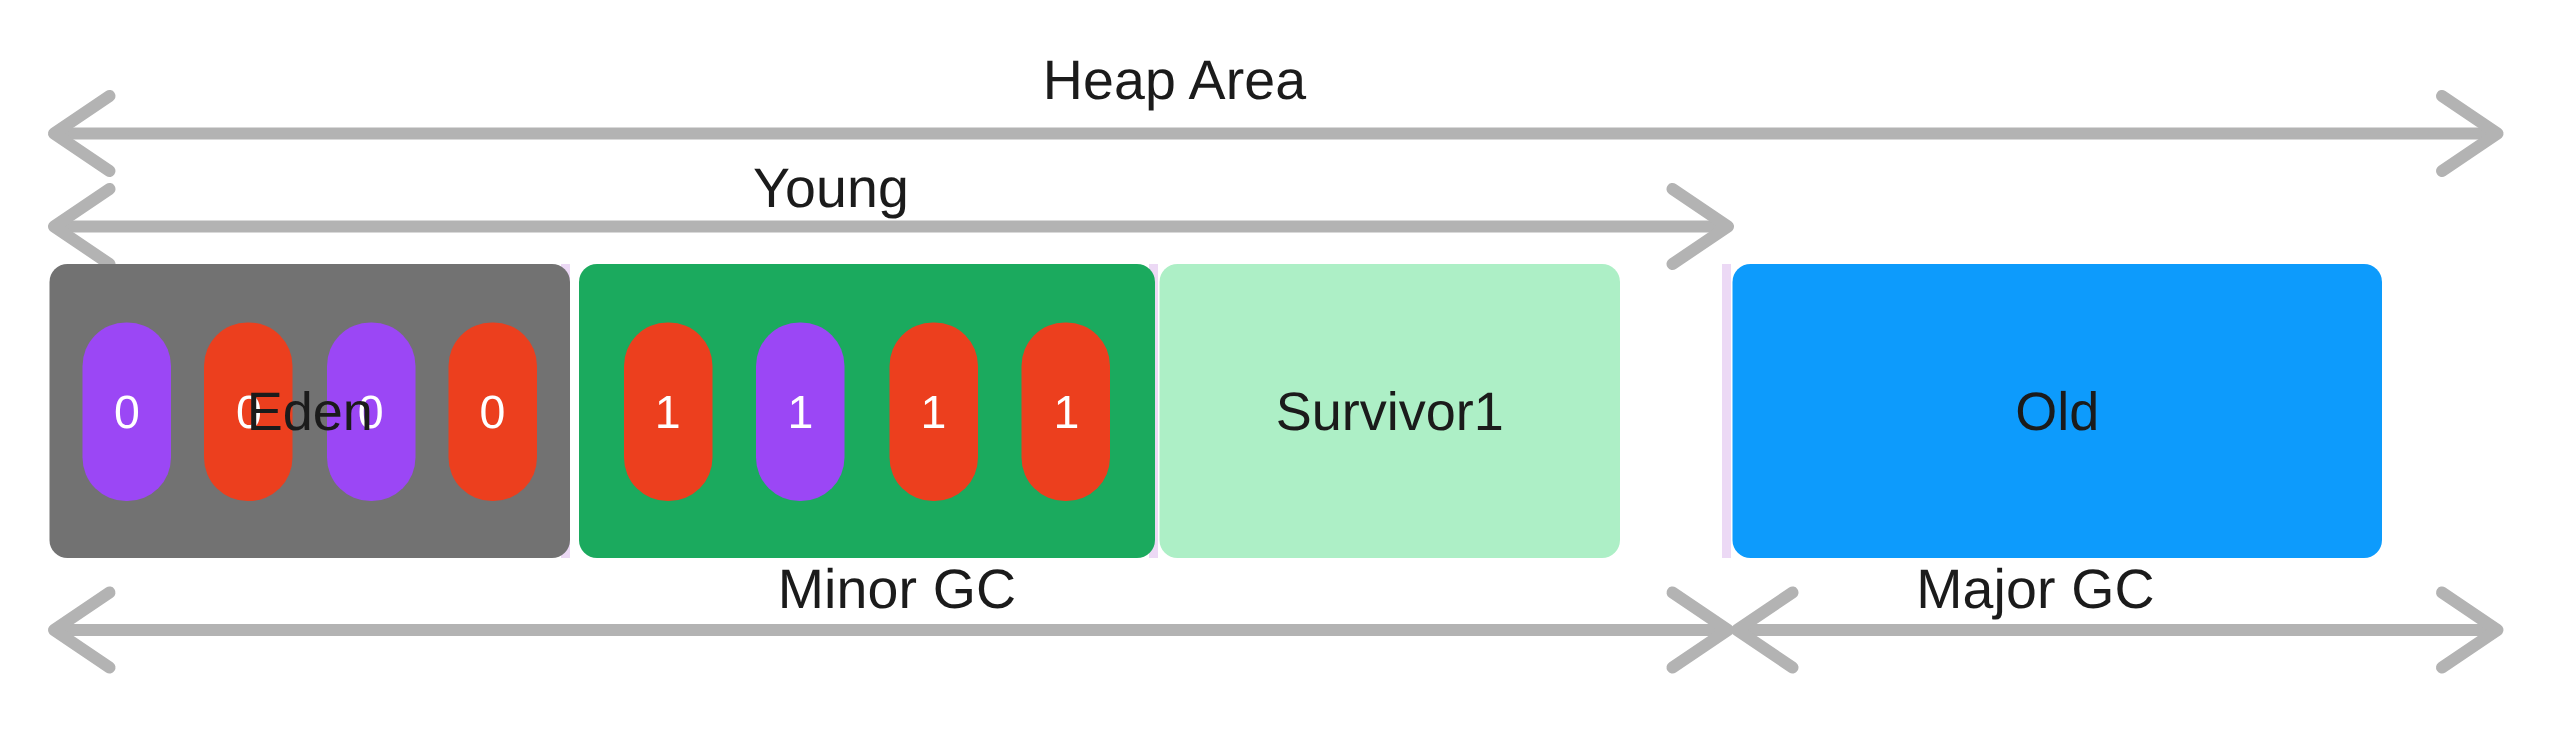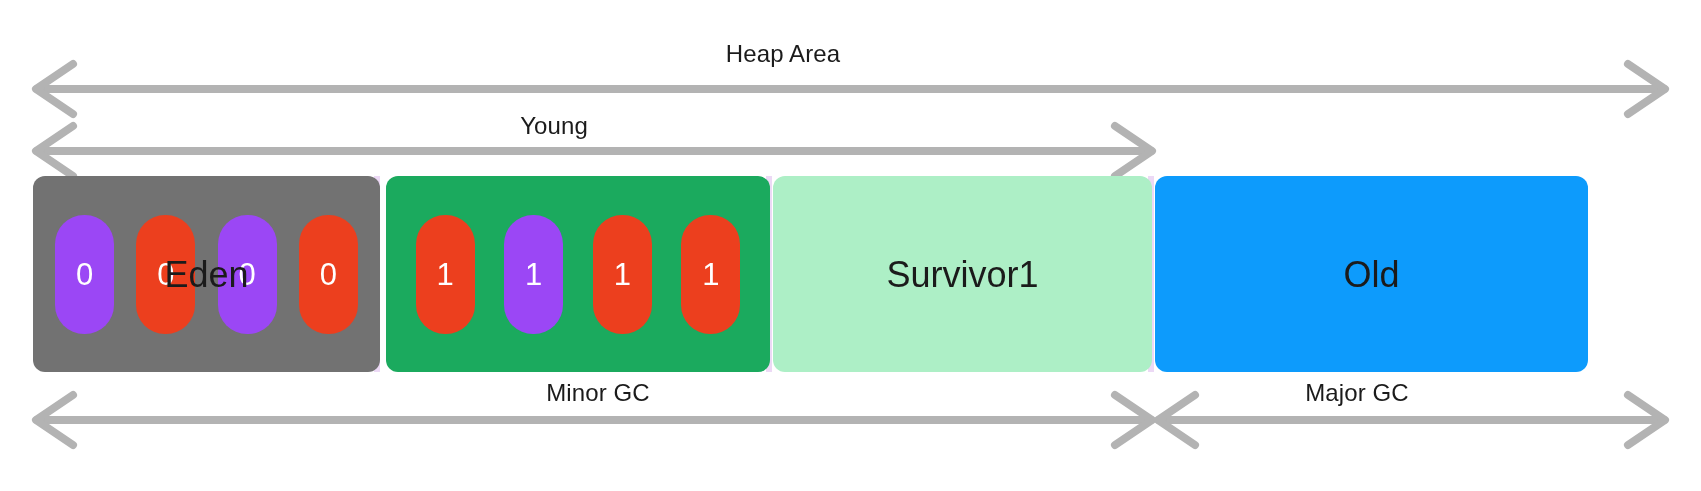--- a/index.html
+++ b/index.html
@@ -7,21 +7,21 @@
     width:1701px;height:491px;
     background:#ffffff;
     font-family:"Liberation Sans", sans-serif;
     overflow:hidden;
   }
   #stage{position:relative;width:1701px;height:491px;}
 
   .label{
     position:absolute;
     color:#1b1b1b;
-    font-size:24px;
+    font-size:37px;
     line-height:31px;
     white-space:nowrap;
     transform:translateX(-50%);
     letter-spacing:0.1px;
   }
 
   .arrow-svg{position:absolute;left:0;top:0;width:1701px;height:491px;pointer-events:none;}
 
   .block{
     position:absolute;
@@ -137,21 +137,21 @@
         </div>
       <div class="pill" style="background: rgb(236, 63, 30);">
           <span>1</span>
         </div>
       <div class="pill" style="background: rgb(236, 63, 30);">
           <span>1</span>
         </div>
     </div>
   </div>
 
-  <div class="block" id="blk-s1" style="left: 773px; width: 379px; z-index: 2; background: rgb(173, 239, 198);">
+  <div class="block" id="blk-s1" style="left: 773px; width: 307px; z-index: 2; background: rgb(173, 239, 198);">
     <div class="block-label">Survivor1</div>
   </div>
 
   <div class="block" id="blk-old" style="left: 1155px; width: 433px; z-index: 2; background: rgb(13, 155, 252);">
     <div class="block-label">Old</div>
   </div>
 
 </div>
 
 </body></html>

